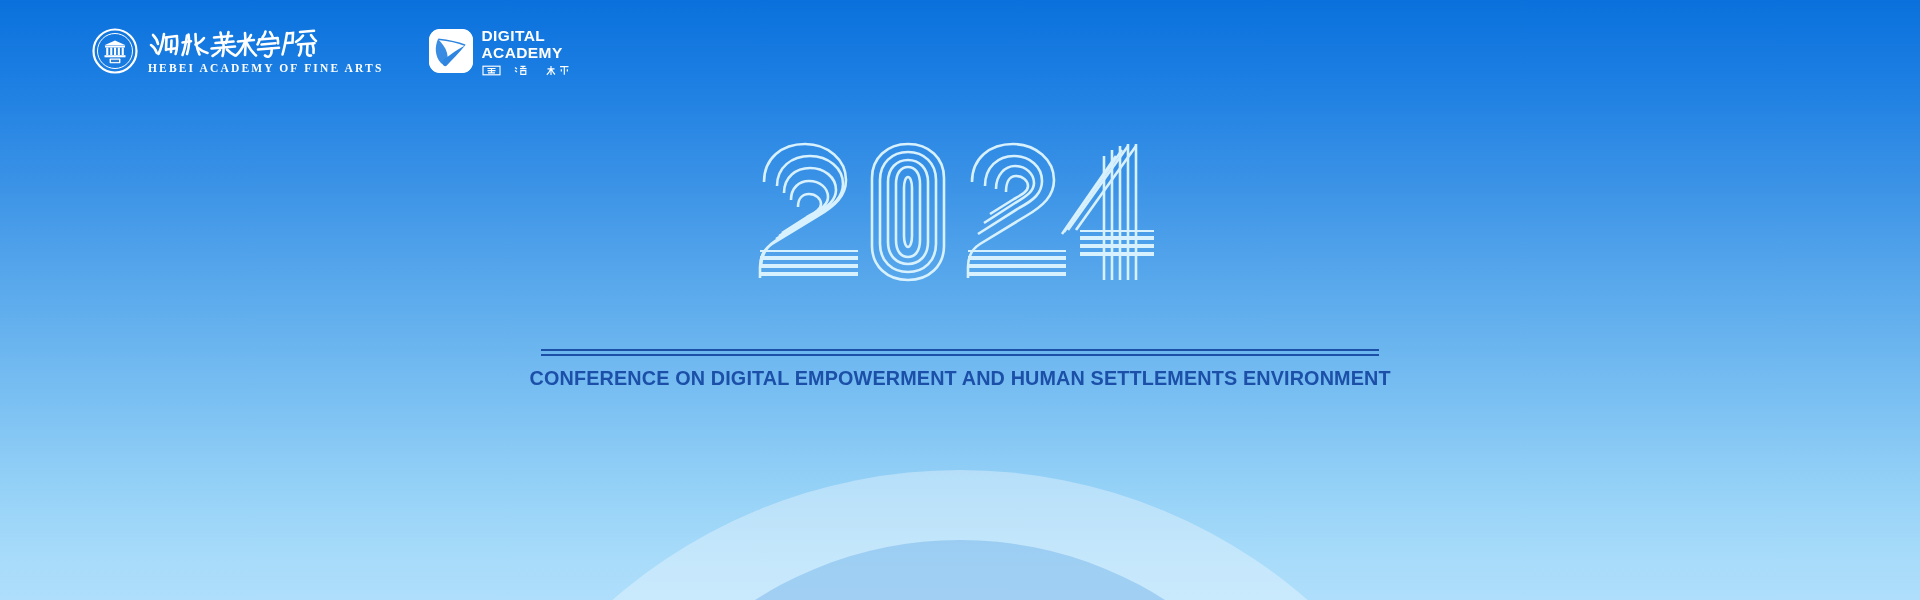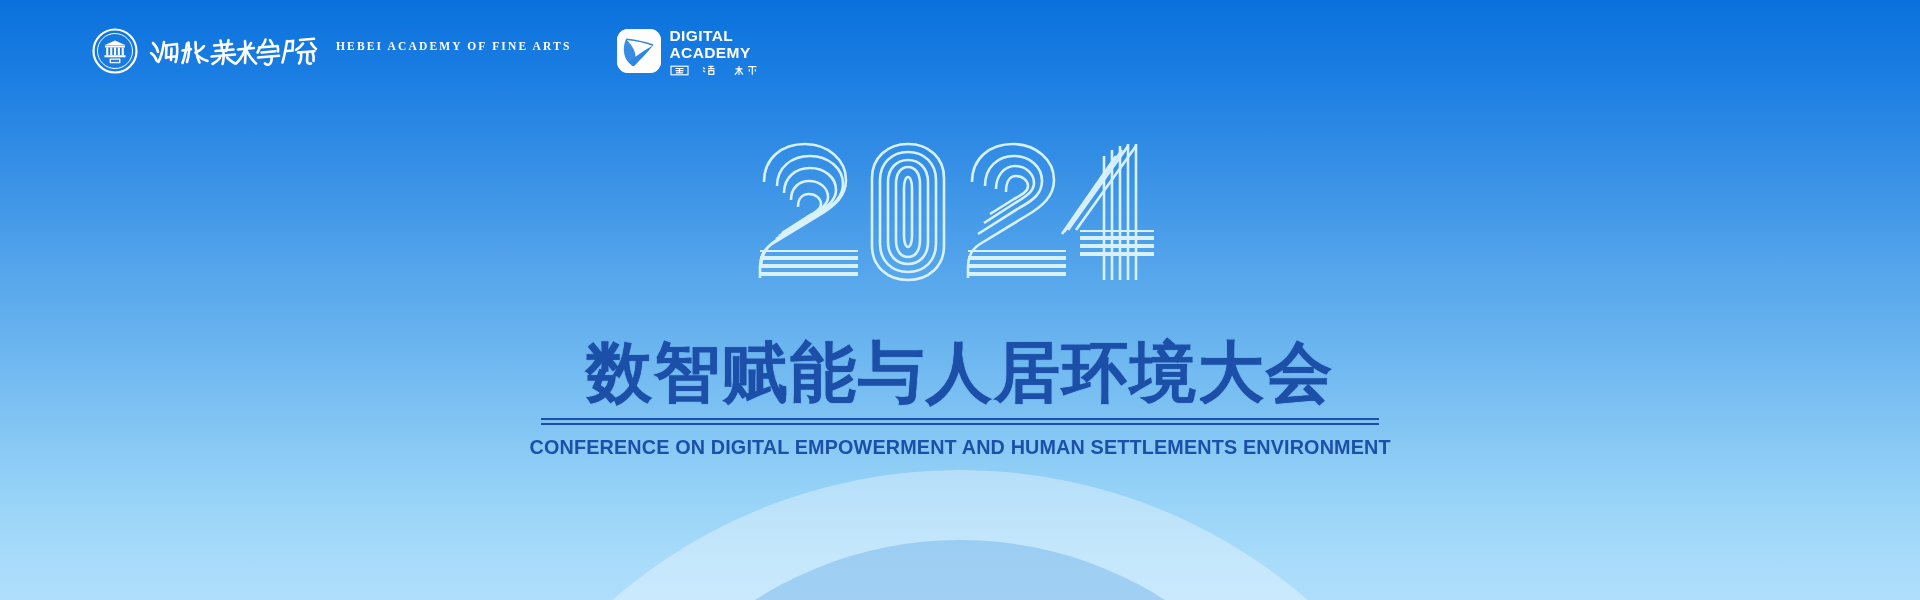--- a/index.html
+++ b/index.html
@@ -32,21 +32,21 @@
     width:760px;height:760px;
     left:50%;margin-left:-380px;top:540px;
     background:rgba(66,150,222,0.30);
   }
 
   
   .logo-row{position:absolute;left:92px;top:28px;display:flex;align-items:center;gap:46px;z-index:6;}
 
   .hbafa{display:flex;align-items:center;gap:10px;}
   .seal{width:46px;height:46px;flex:none;position:relative;}
-  .hbafa-text{display:flex;line-height:1;}
+  .hbafa-text{display:flex;flex-direction:column;line-height:1;}
   .hbafa-cn{
     height:30px;display:block;
   }
   .hbafa-en{
     color:#ffffff;font-family:"Liberation Serif","DejaVu Serif",serif;
     font-size:11.5px;font-weight:700;letter-spacing:2.15px;
     margin-top:5px;white-space:nowrap;
   }
 
   .yuanye{display:flex;align-items:center;gap:8px;}
@@ -298,21 +298,20 @@
           <rect x="326" y="94" width="86" height="4" fill="#d8f1ff" stroke="none"></rect>
           <rect x="326" y="102" width="86" height="4" fill="#d8f1ff" stroke="none"></rect>
           <rect x="326" y="110" width="86" height="4" fill="#d8f1ff" stroke="none"></rect>
           <rect x="326" y="118" width="86" height="4" fill="#d8f1ff" stroke="none"></rect>
         </g>
       </g>
     </svg>
   </div>
 
   <div class="title-block">
-    <h1 class="main-title">数智赋能与人居环境大会</h1>
     <div class="rules">
       <div class="r r1"></div>
       <div class="r r2"></div>
     </div>
     <div class="sub-title">CONFERENCE ON DIGITAL EMPOWERMENT AND HUMAN SETTLEMENTS ENVIRONMENT</div>
   </div>
 
 
 </div>
 

